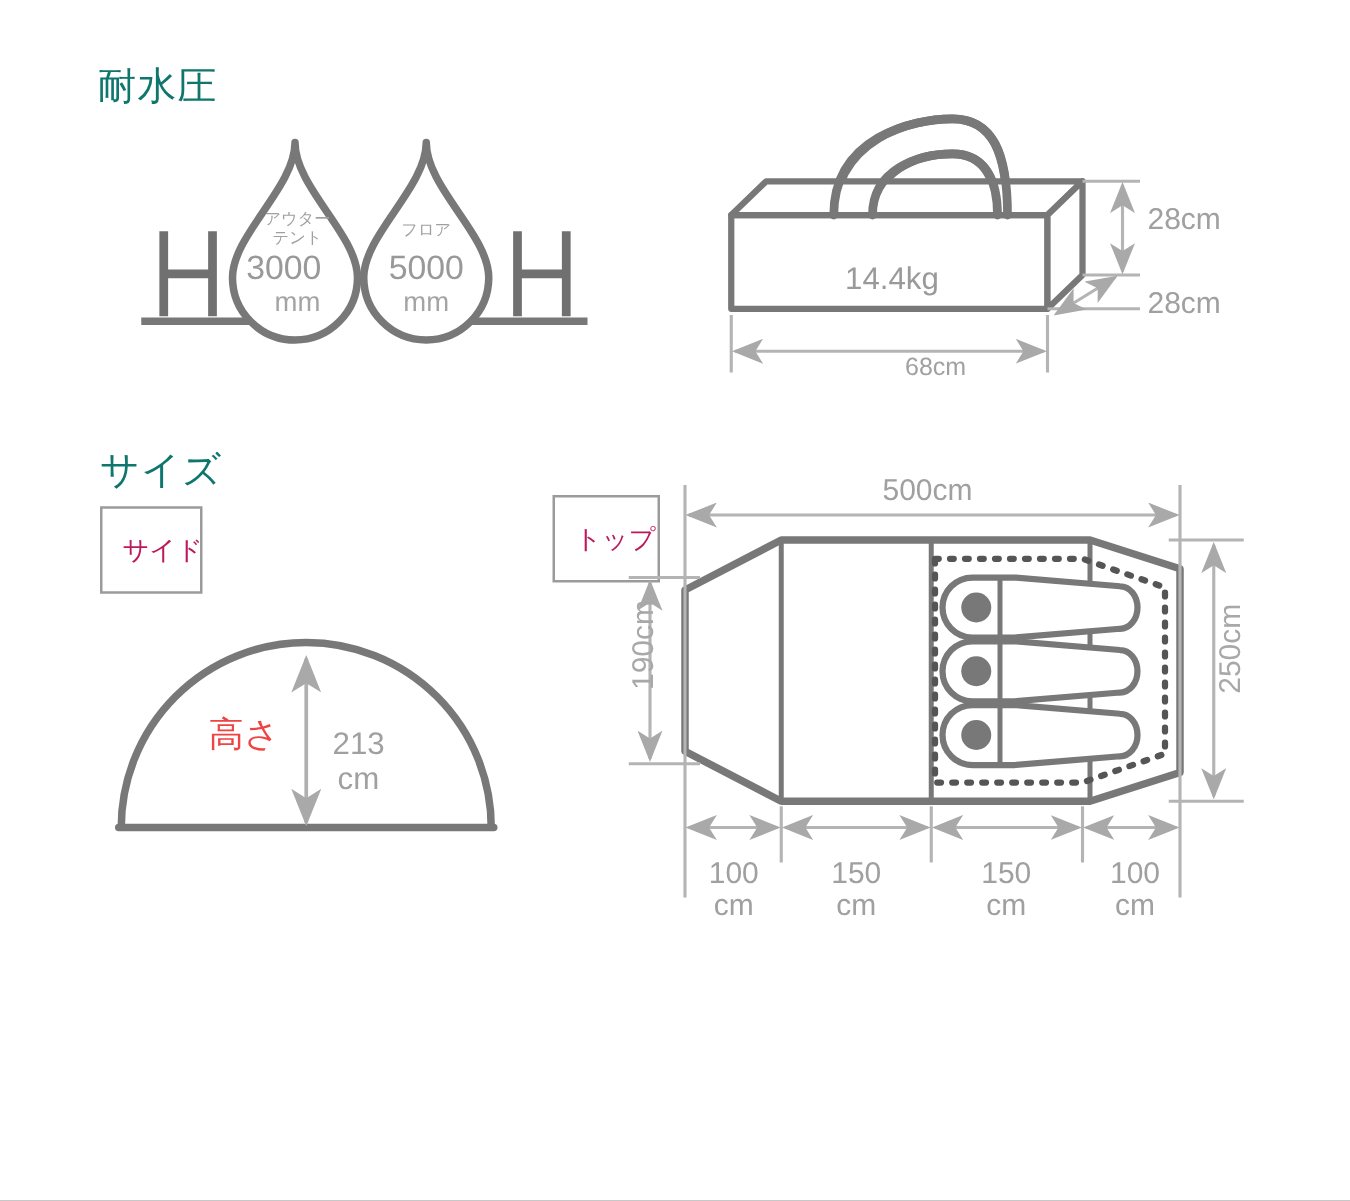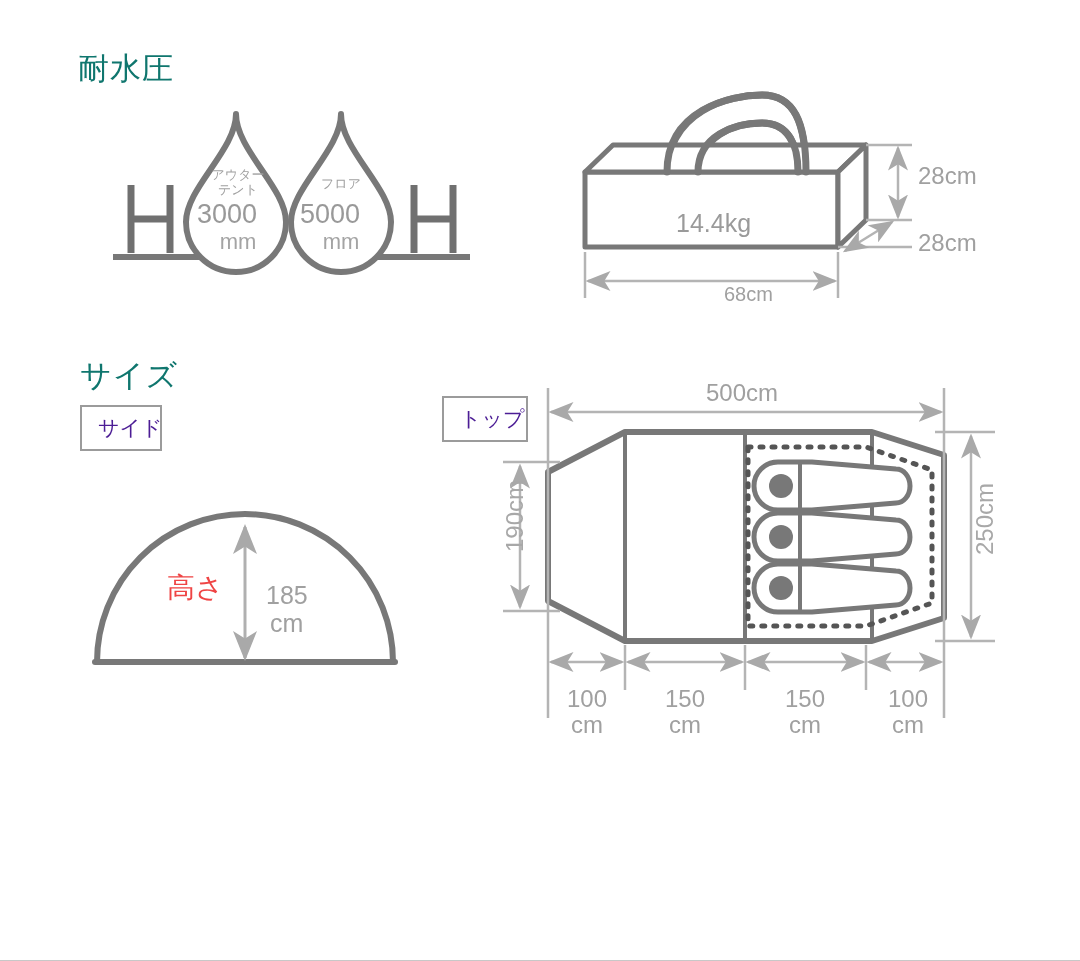--- a/index.html
+++ b/index.html
@@ -24,23 +24,23 @@
   .section-title {
     position: absolute;
     font-size: 31px;
     color: #0f766e;
     letter-spacing: 1px;
     white-space: nowrap;
   }
   .badge {
     position: absolute;
     border: 2px solid #9b9b9b;
-    color: #4c1d95;
+    color: #be185d;
     font-size: 21px;
-    padding: 7px 16px;
+    padding: 19px 16px;
     background: #fff;
     white-space: nowrap;
     box-sizing: border-box;
   }
   .svg-layer {
     position: absolute;
     left: 0;
     top: 0;
     width: 1080px;
     height: 961px;
@@ -209,30 +209,30 @@
       <line x1="869" y1="662" x2="941" y2="662" marker-start="url(#arrStart)" marker-end="url(#arrEnd)"></line>
     </g>
   </svg>
 
   <div class="lbl" style="left:207px; top:168px; width:62px; text-align:center; font-size:13px;">アウター</div>
   <div class="lbl" style="left:207px; top:183px; width:62px; text-align:center; font-size:13px;">テント</div>
   <div class="lbl" style="left:197px; top:200px; width:82px; font-size:27px; color:#999;">3000</div>
   <div class="lbl" style="left:197px; top:230px; width:82px; text-align:center; font-size:22px; color:#a4a4a4;">mm</div>
 
   <div class="lbl" style="left:310px; top:177px; width:62px; text-align:center; font-size:13px;">フロア</div>
-  <div class="lbl" style="left:300px; top:200px; width:82px; font-size:27px; color:#999;">5000</div>
+  <div class="lbl" style="left:300px; top:200px; width:82px; text-align:center; font-size:27px; color:#999;">5000</div>
   <div class="lbl" style="left:300px; top:230px; width:82px; text-align:center; font-size:22px; color:#a4a4a4;">mm</div>
 
   <div class="lbl" style="left:676px; top:194px; font-size:25px; color:#9a9a9a;margin-top:16px;">14.4kg</div>
   <div class="lbl" style="left:918px; top:163px; font-size:24px;">28cm</div>
   <div class="lbl" style="left:918px; top:230px; font-size:24px;">28cm</div>
   <div class="lbl" style="left:724px; top:284px; font-size:20px;">68cm</div>
 
   <div class="lbl" style="left:167px; top:573px; font-size:28px; color:#ef4444;">高さ</div>
-  <div class="lbl" style="left:266px; top:582px; font-size:25px;">185</div>
+  <div class="lbl" style="left:266px; top:582px; font-size:25px;">213</div>
   <div class="lbl" style="left:270px; top:610px; font-size:25px;">cm</div>
 
   <div class="lbl" style="left:706px; top:380px; font-size:24px;">500cm</div>
 
   <div class="vert-lbl" style="left:455px; top:502px; width:120px; text-align:center; font-size:24px; transform:rotate(-90deg);">190cm</div>
 
   <div class="vert-lbl" style="left:925px; top:505px; width:120px; text-align:center; font-size:24px; transform:rotate(-90deg);">250cm</div>
 
   <div class="lbl" style="left:547px; top:686px; width:80px; text-align:center; font-size:24px;">100</div>
   <div class="lbl" style="left:547px; top:712px; width:80px; text-align:center; font-size:24px;">cm</div>

